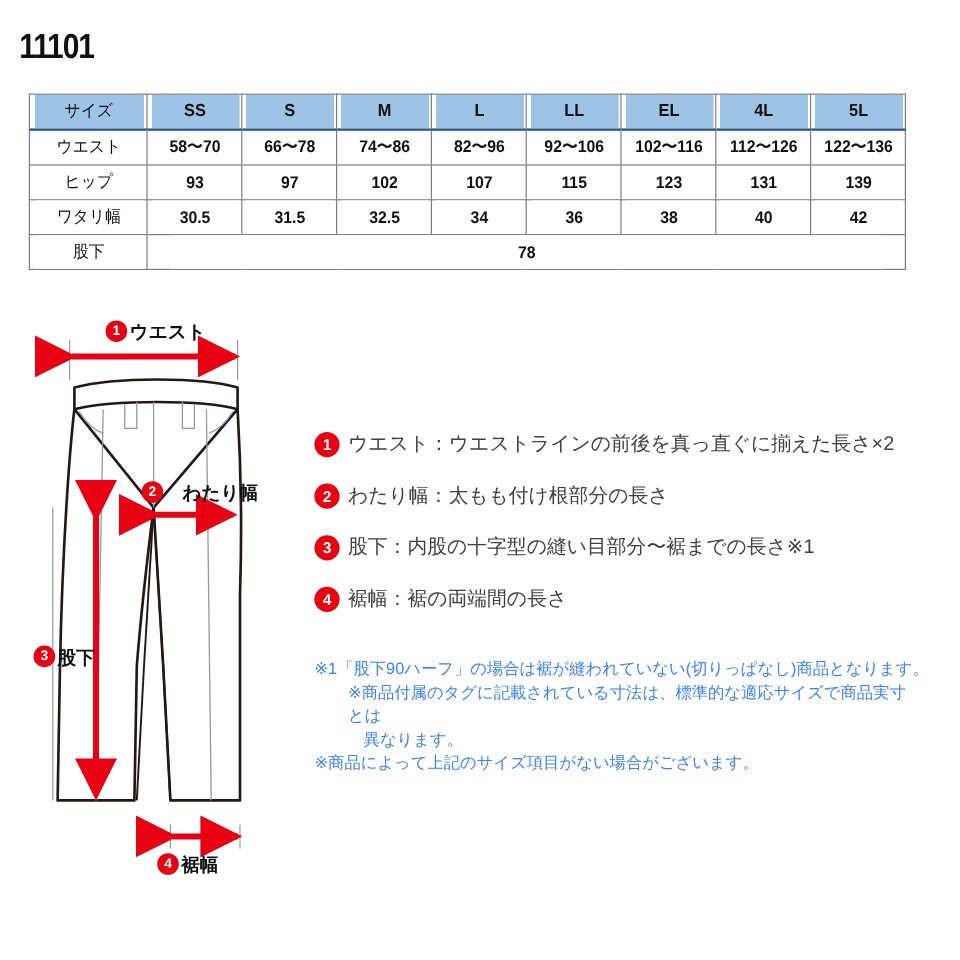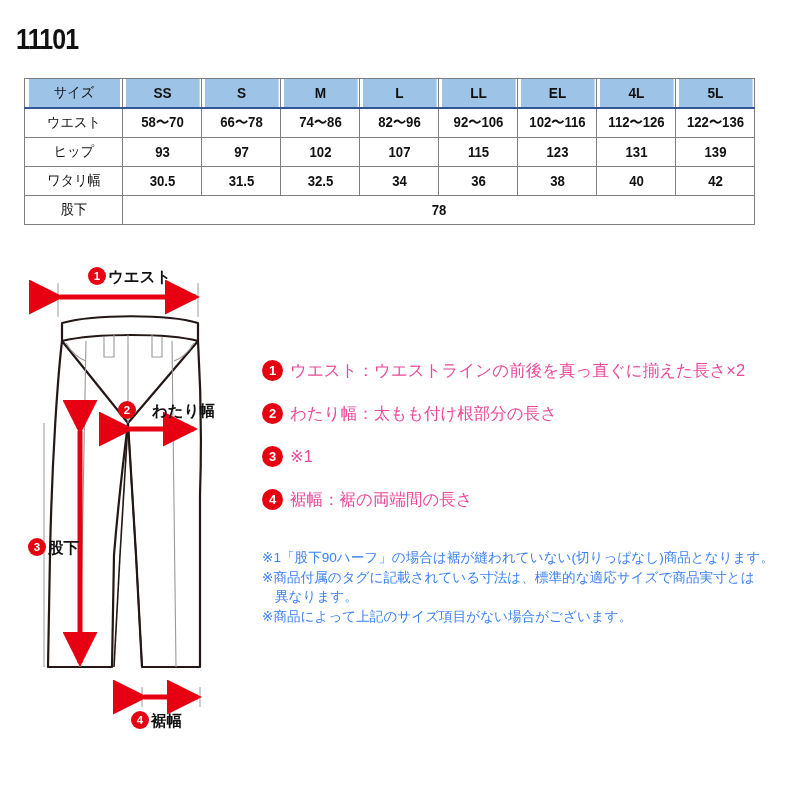--- a/index.html
+++ b/index.html
@@ -100,39 +100,40 @@
     font-size: 13px;
     font-weight: bold;
     line-height: 21px;
     text-align: center;
     margin-top: 2px;
     margin-right: 7px;
   }
   .legend-text {
     font-size: 16.5px;
     line-height: 24px;
-    color: #ec4899;
+    color: #404040;
     white-space: nowrap;
   }
 
   
   #footnotes {
     position: absolute;
     left: 262px;
     top: 548px;
     width: 505px;
   }
   .footnote {
     font-size: 13.6px;
     line-height: 19.5px;
     color: #3b82f6;
     white-space: nowrap;
   }
   .footnote.indent-wrap {
     white-space: normal;
+    margin-left: 28px;
   }
   .footnote .cont {
     display: block;
     padding-left: 13px;
     font-family: Liberation Serif, serif;
   }
 
   
   .dim-label {
     position: absolute;
@@ -298,20 +299,21 @@
   <div class="legend-row">
     <span class="badge">1</span>
     <span class="legend-text">ウエスト：ウエストラインの前後を真っ直ぐに揃えた長さ×2</span>
   </div>
   <div class="legend-row">
     <span class="badge">2</span>
     <span class="legend-text">わたり幅：太もも付け根部分の長さ</span>
   </div>
   <div class="legend-row">
     <span class="badge">3</span>
+    <span class="legend-text">股下：内股の十字型の縫い目部分〜裾までの長さ</span>
     <span class="legend-text note-ref">※1</span>
   </div>
   <div class="legend-row">
     <span class="badge">4</span>
     <span class="legend-text">裾幅：裾の両端間の長さ</span>
   </div>
 </div>
 
 <div id="footnotes">
   <div class="footnote">※1「股下90ハーフ」の場合は裾が縫われていない(切りっぱなし)商品となります。</div>

